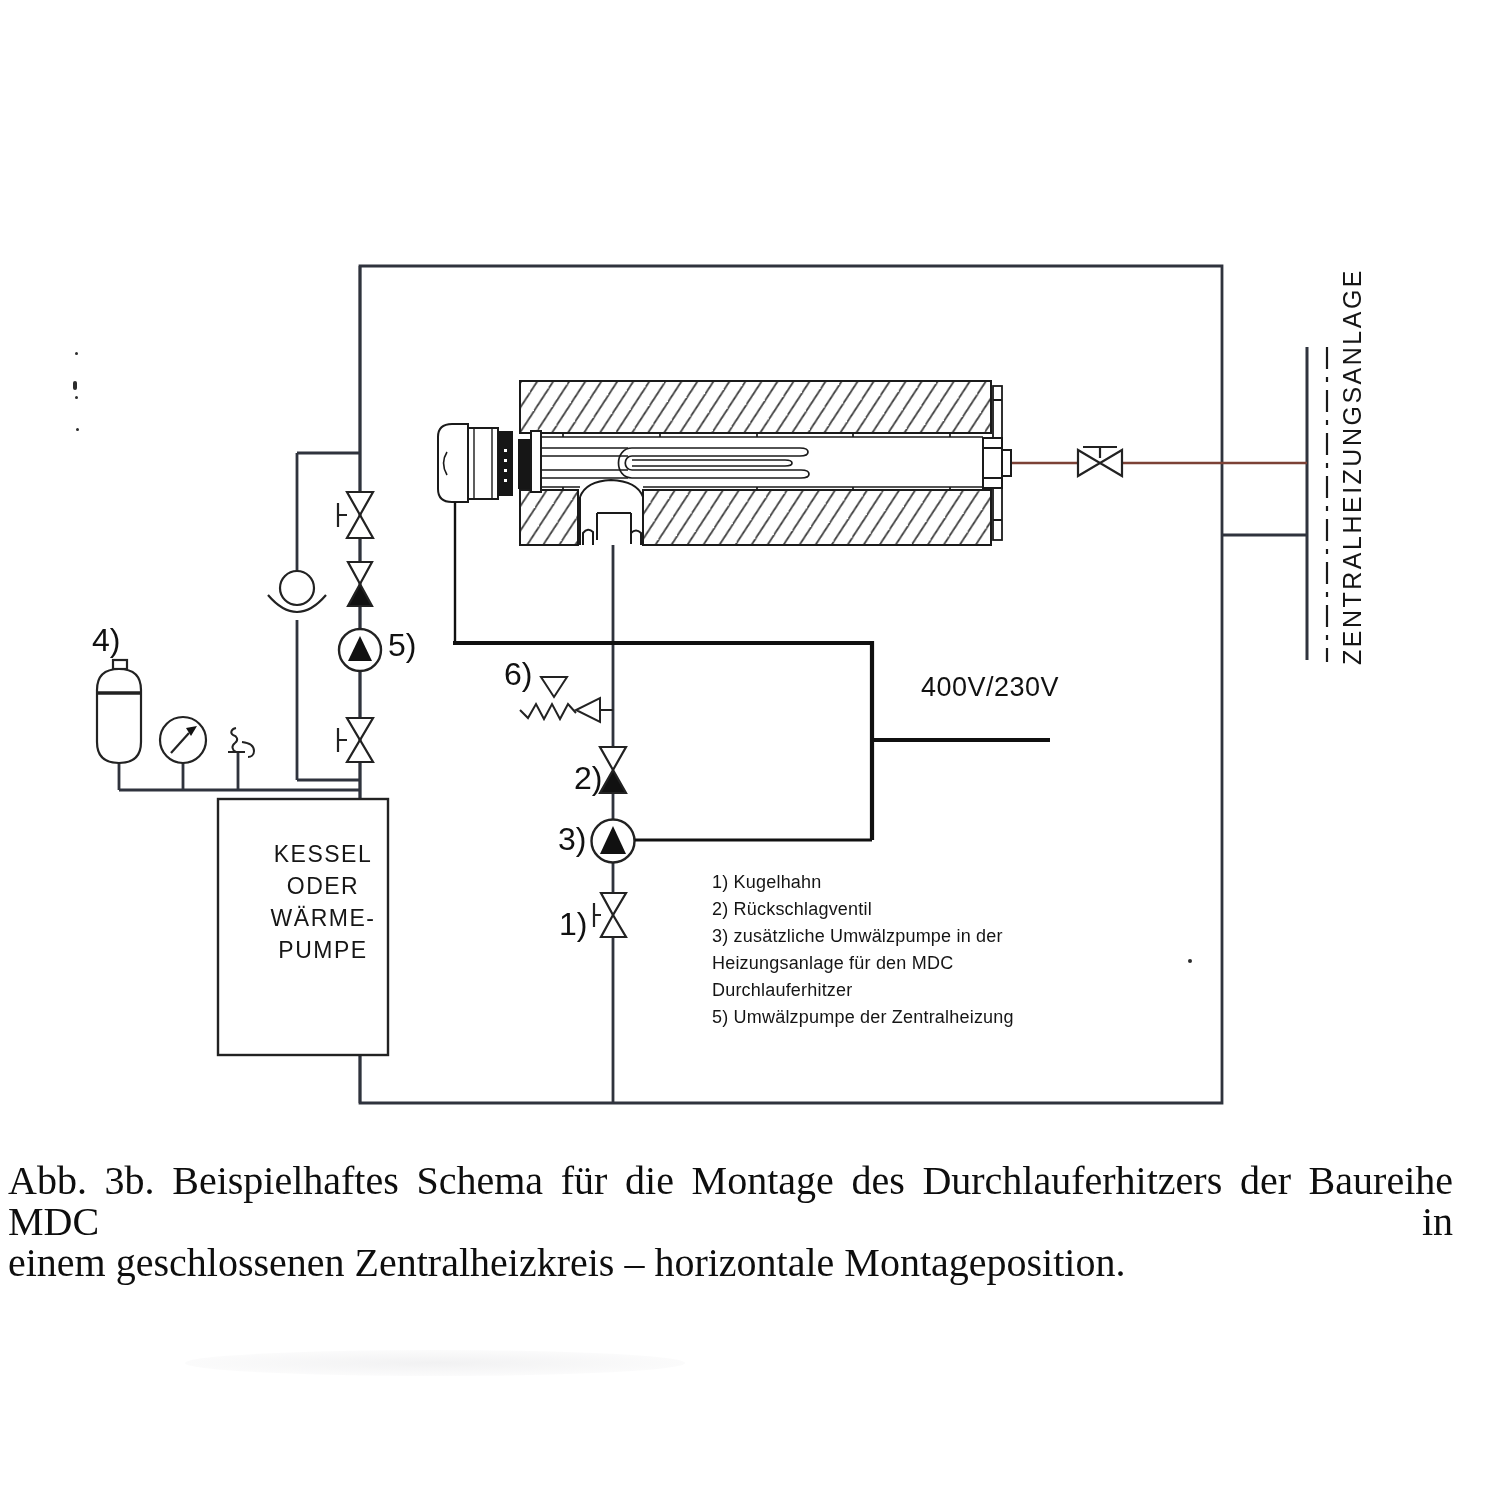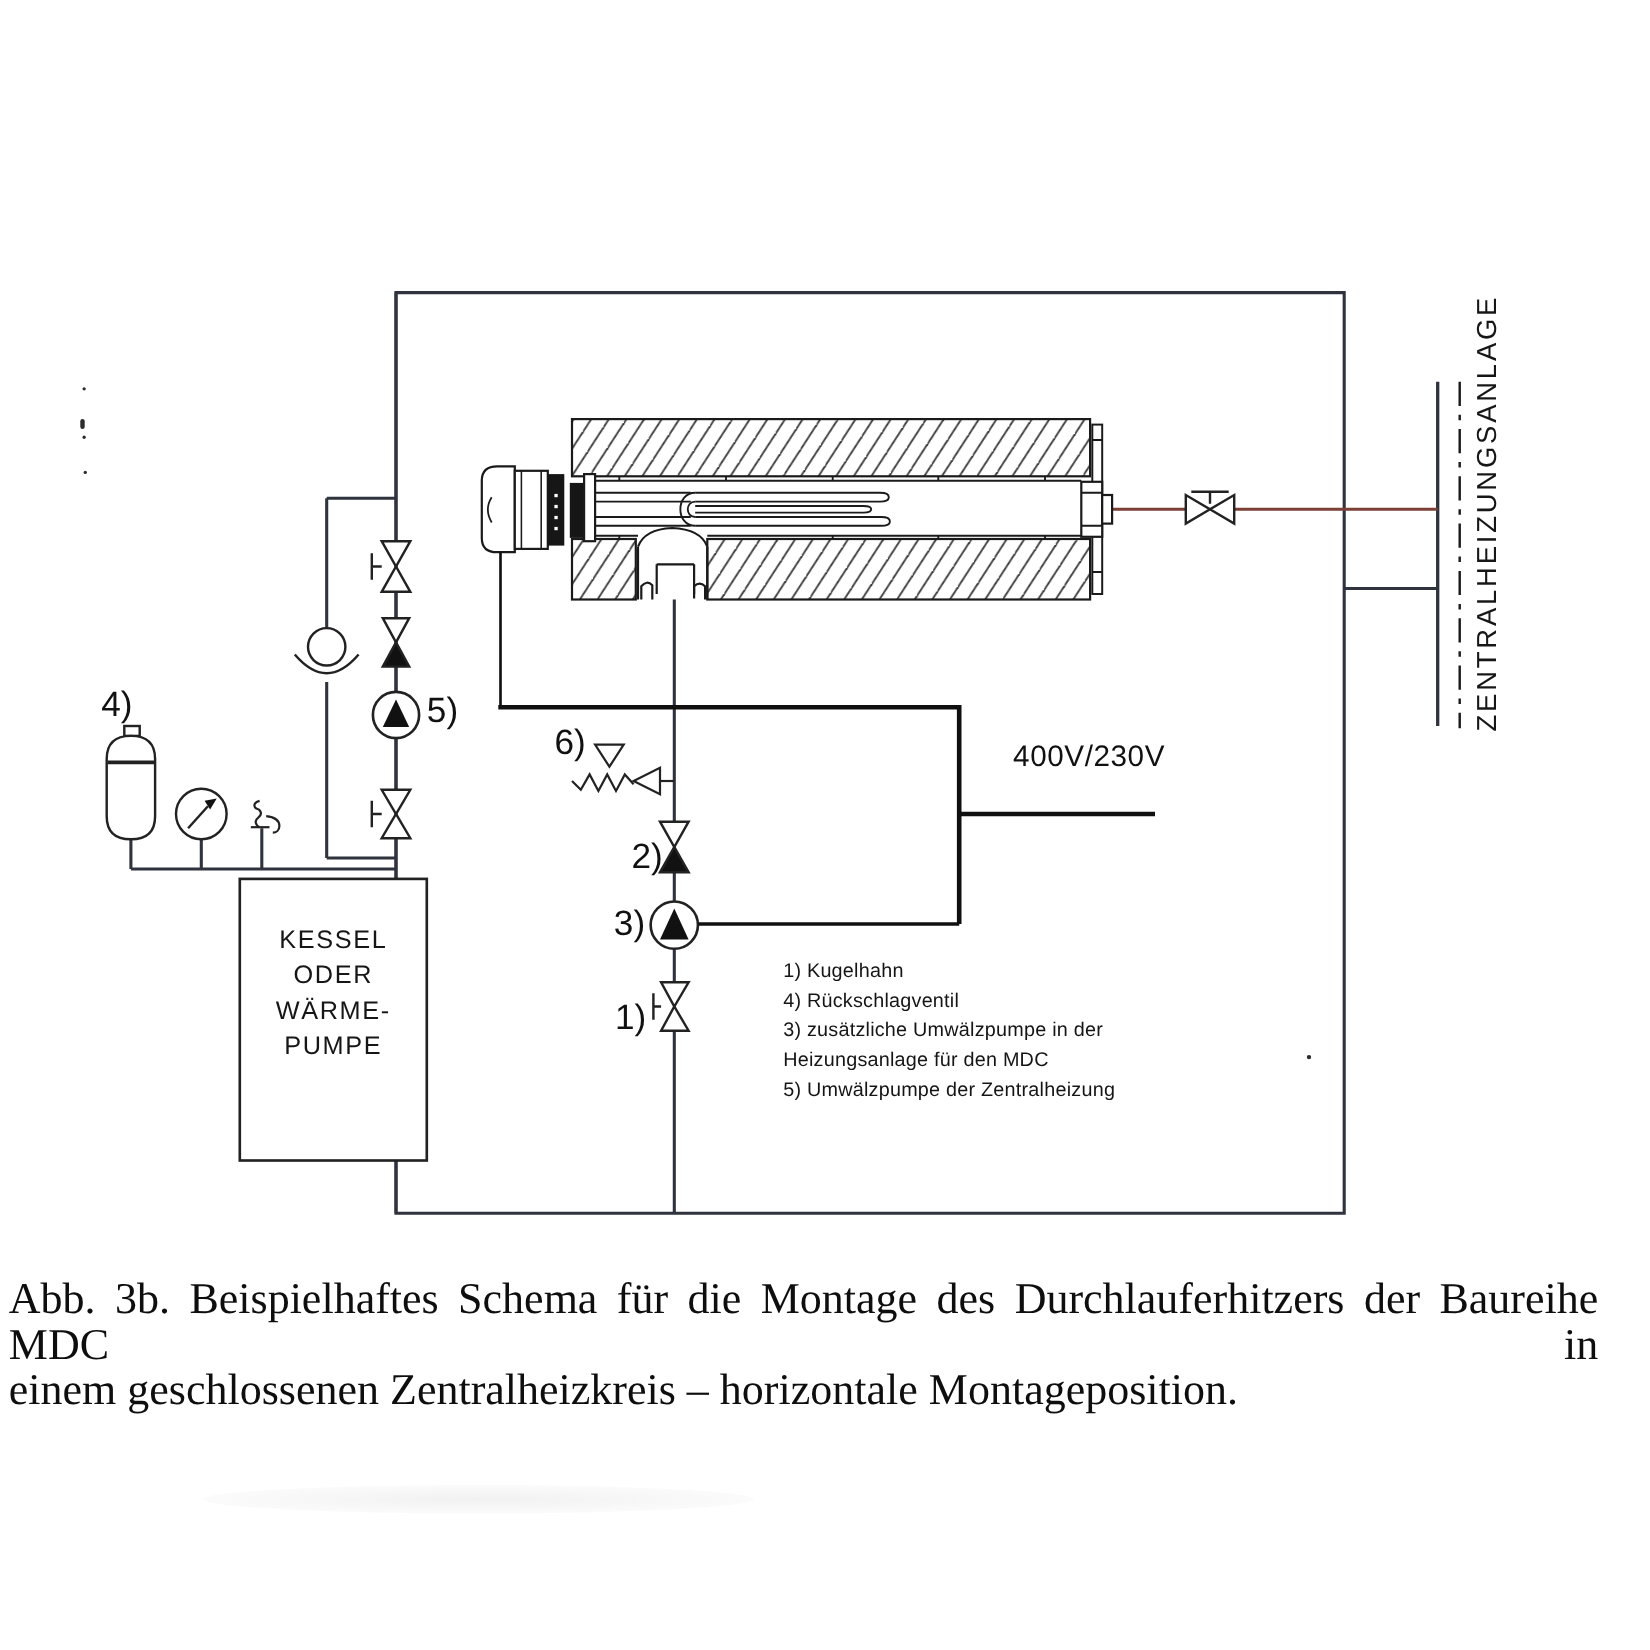--- a/index.html
+++ b/index.html
@@ -2,21 +2,21 @@
 <html><head>
 <meta charset="utf-8">
 <style>
   html,body{margin:0;padding:0;background:#ffffff;}
   .page{position:relative;width:1500px;height:1500px;background:#ffffff;overflow:hidden;
         font-family:"Liberation Sans", sans-serif;color:#1a1a1a;}
   .abs{position:absolute;}
   svg{position:absolute;left:0;top:0;}
   .callout{font-size:32px;color:#111;font-family:"Liberation Sans",sans-serif;}
   .boiler-label{width:170px;text-align:center;font-size:23px;line-height:32px;
-                letter-spacing:1.5px;color:#161616;}
+                letter-spacing:1.5px;color:#161616;padding-left:20px;}
   .power-label{font-size:27px;letter-spacing:0.5px;color:#111;}
   .legend{width:470px;font-size:18px;line-height:27px;letter-spacing:0.2px;color:#151515;}
   .legend div{white-space:nowrap;}
   .zha{width:320px;height:30px;text-align:center;font-size:25px;letter-spacing:2.5px;
        color:#161616;transform:rotate(-90deg);}
   .caption{width:1445px;font-family:"Liberation Serif", serif;font-size:40px;
            line-height:41px;color:#0e0e0e;}
   .cap-line1{text-align:justify;text-align-last:justify;}
   .speck{position:absolute;background:#2c2c2c;border-radius:50%;}
   .smudge{position:absolute;left:185px;top:1350px;width:500px;height:26px;border-radius:50%;
@@ -201,23 +201,24 @@
 
   <div class="abs boiler-label" style="left:218px;top:838px;">
     <div>KESSEL</div>
     <div>ODER</div>
     <div>WÄRME-</div>
     <div>PUMPE</div>
   </div>
 
   <div class="abs legend" style="left:712px;top:869px;">
     <div>1) Kugelhahn</div>
-    <div>4) Rückschlagventil</div>
+    <div>2) Rückschlagventil</div>
     <div>3) zusätzliche Umwälzpumpe in der</div>
     <div>Heizungsanlage für den MDC</div>
+    <div>Durchlauferhitzer</div>
     <div>5) Umwälzpumpe der Zentralheizung</div>
   </div>
 
   <div class="abs zha" style="left:1193px;top:490px;">ZENTRALHEIZUNGSANLAGE</div>
 
   <div class="abs caption" style="left:8px;top:1160px;">
     <div class="cap-line1">Abb. 3b. Beispielhaftes Schema für die Montage des Durchlauferhitzers der Baureihe MDC in</div>
     <div>einem geschlossenen Zentralheizkreis – horizontale Montageposition.</div>
   </div>
 

